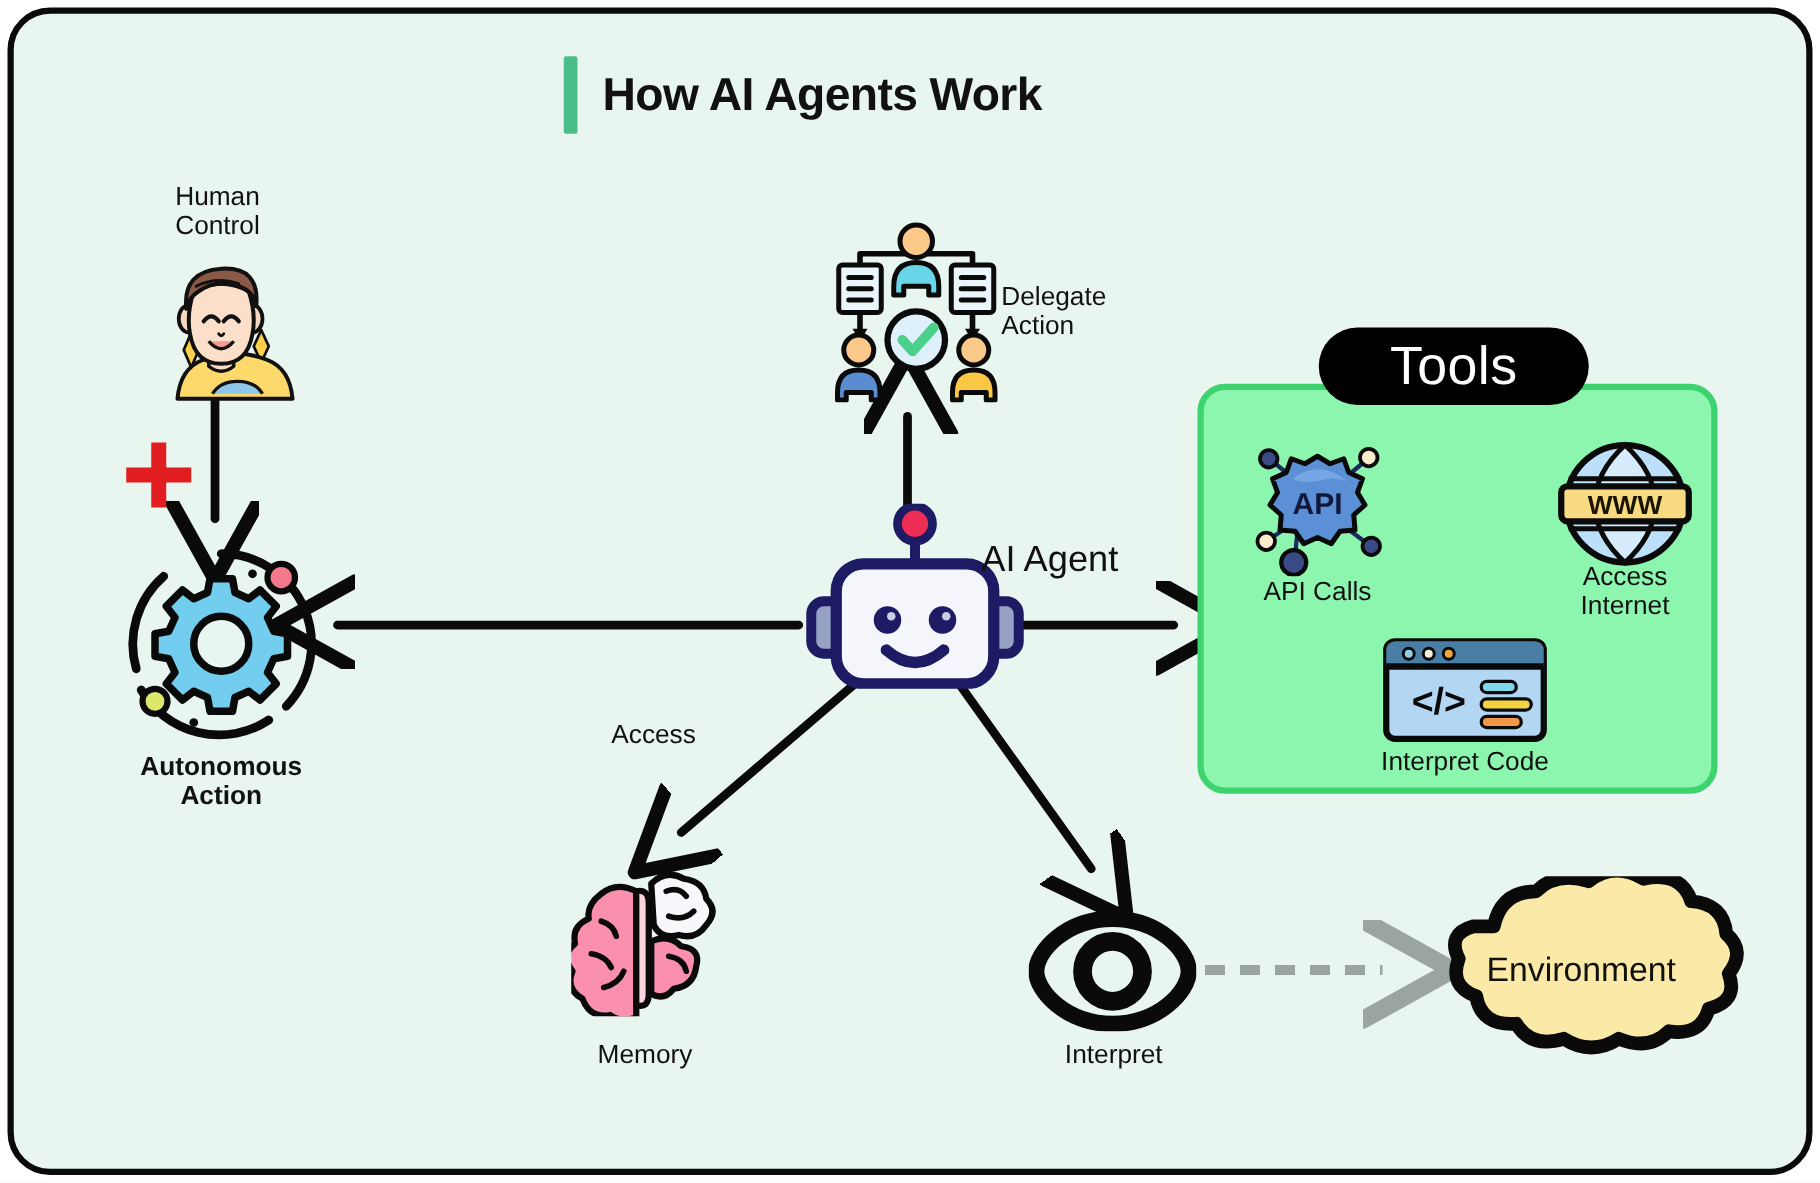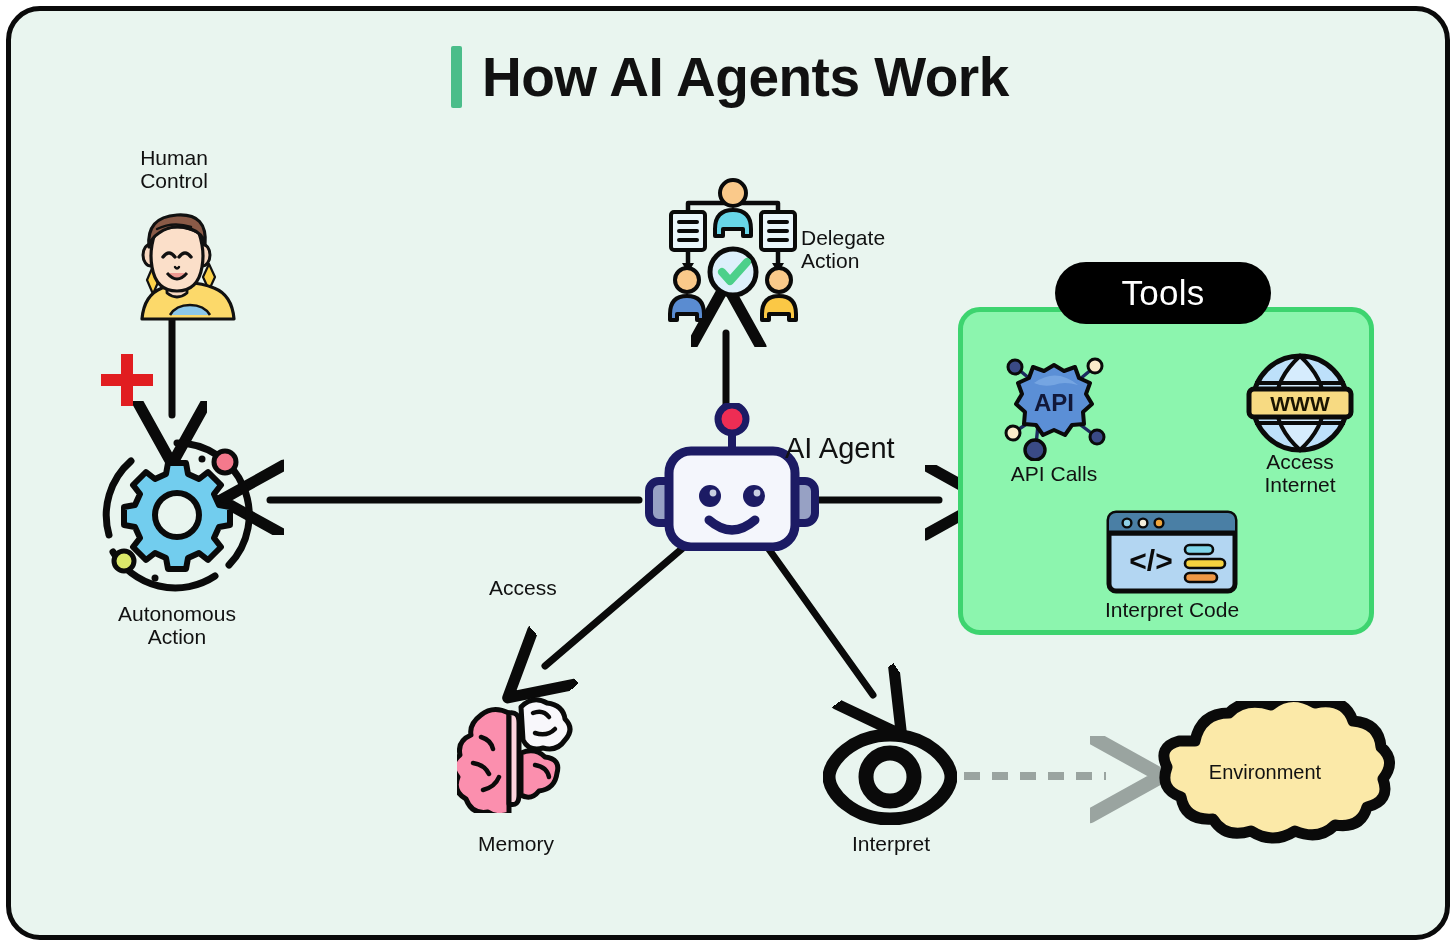--- a/index.html
+++ b/index.html
@@ -40,21 +40,21 @@
     align-items: center;
     gap: 20px;
   }
   .title-bar {
     width: 11px;
     height: 62px;
     background: #4bbd8a;
     border-radius: 2px;
   }
   .title-text {
-    font-size: 55px;
+    font-size: 37px;
     font-weight: 700;
     color: #111111;
     letter-spacing: -0.5px;
     white-space: nowrap;
   }
   
   .label {
     position: absolute;
     color: #111111;
     font-size: 21px;
@@ -92,32 +92,32 @@
     width: 216px;
     height: 62px;
     background: #000000;
     border-radius: 31px;
     display: flex;
     align-items: center;
     justify-content: center;
   }
   .tools-pill span {
     color: #ffffff;
-    font-size: 35px;
+    font-size: 43px;
     font-weight: 500;
     letter-spacing: 0.3px;
   }
   .icon-box { position: absolute; text-align: right; }
   .env-label {
     position: absolute;
     left: 1132px;
     top: 750px;
     width: 244px;
     text-align: center;
-    font-size: 20px;
+    font-size: 27px;
     color: #111111;
   }
 </style>
 </head>
 <body>
 
 <div id="canvas">
   <div class="frame">
 
     <div class="title-wrap">
@@ -212,21 +212,21 @@
         <path d="M80 28
                  l9 0 l2 11 l11 5 l9 -7 l13 13 l-7 9 l5 11 l11 2 l0 18 l-11 2 l-5 11 l7 9 l-13 13
                  l-9 -7 l-11 5 l-2 11 l-18 0 l-2 -11 l-11 -5 l-9 7 l-13 -13 l7 -9 l-5 -11 l-11 -2
                  l0 -18 l11 -2 l5 -11 l-7 -9 l13 -13 l9 7 l11 -5 l2 -11 z" fill="#72cdee" stroke="#0a0a0a" stroke-width="6" stroke-linejoin="round"></path>
         <circle cx="80" cy="80" r="22" fill="#e9f5ef" stroke="#0a0a0a" stroke-width="6"></circle>
 
         <circle cx="128" cy="27" r="11" fill="#f4798c" stroke="#0a0a0a" stroke-width="5"></circle>
         <circle cx="27" cy="126" r="10" fill="#dbe86a" stroke="#0a0a0a" stroke-width="5"></circle>
       </svg>
     </div>
-    <div class="label" style="left:46px; top:592px; width:240px;">Autonomous
+    <div class="label" style="left:46px; top:592px; width:240px;font-weight:bold;">Autonomous
 Action</div>
 
     <div class="icon-box" style="left:648px; top:166px; width:148px; height:145px;">
       <svg viewBox="0 0 148 145" width="148" height="145">
 
         <path d="M74 26 h-45 v14" fill="none" stroke="#0a0a0a" stroke-width="4.5" stroke-linecap="round" stroke-linejoin="round"></path>
         <path d="M74 26 h45 v14" fill="none" stroke="#0a0a0a" stroke-width="4.5" stroke-linecap="round" stroke-linejoin="round"></path>
         <path d="M29 70 v18" fill="none" stroke="#0a0a0a" stroke-width="4.5"></path>
         <path d="M119 70 v18" fill="none" stroke="#0a0a0a" stroke-width="4.5"></path>
         <path d="M23 86 l6 10 l6 -10 z" fill="#0a0a0a"></path>

